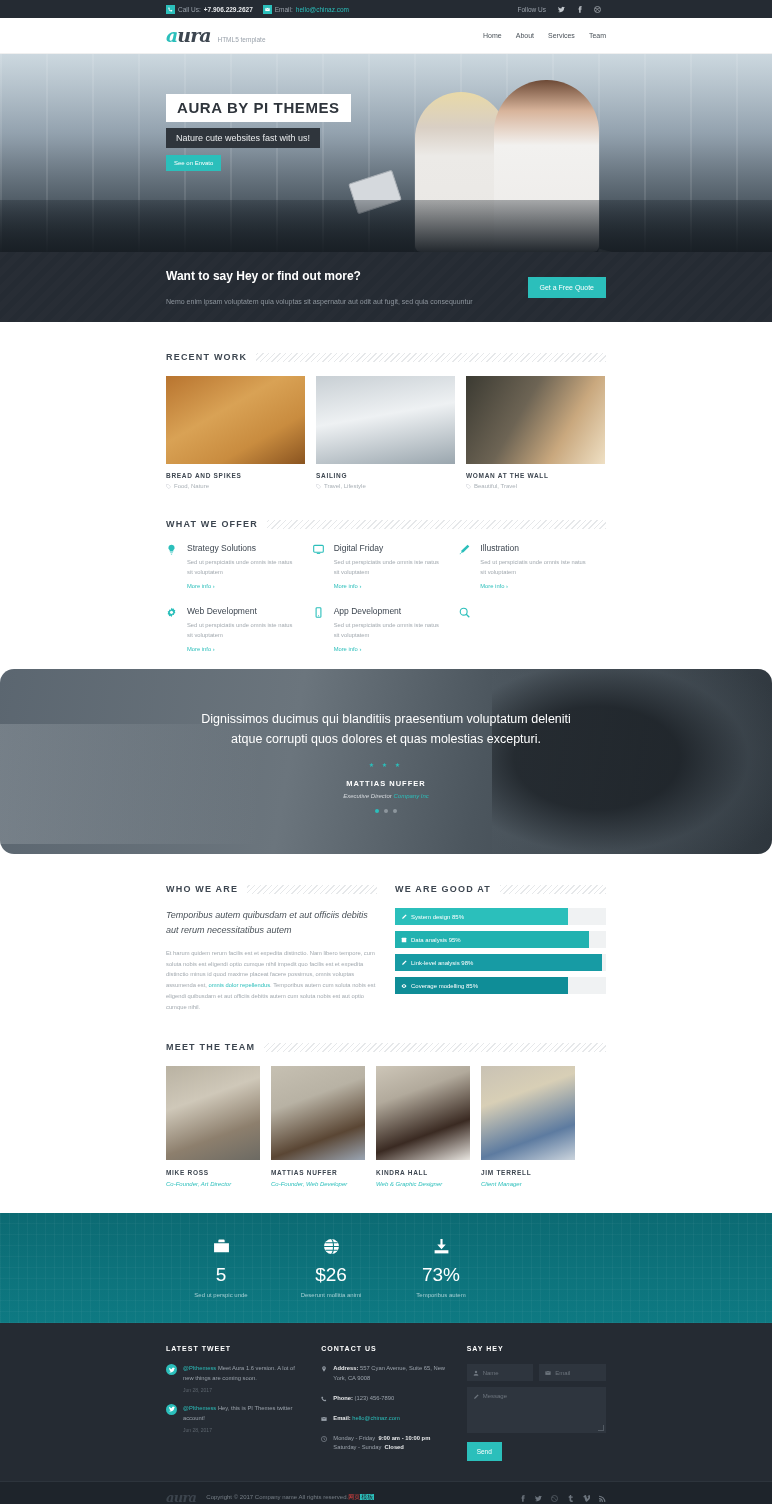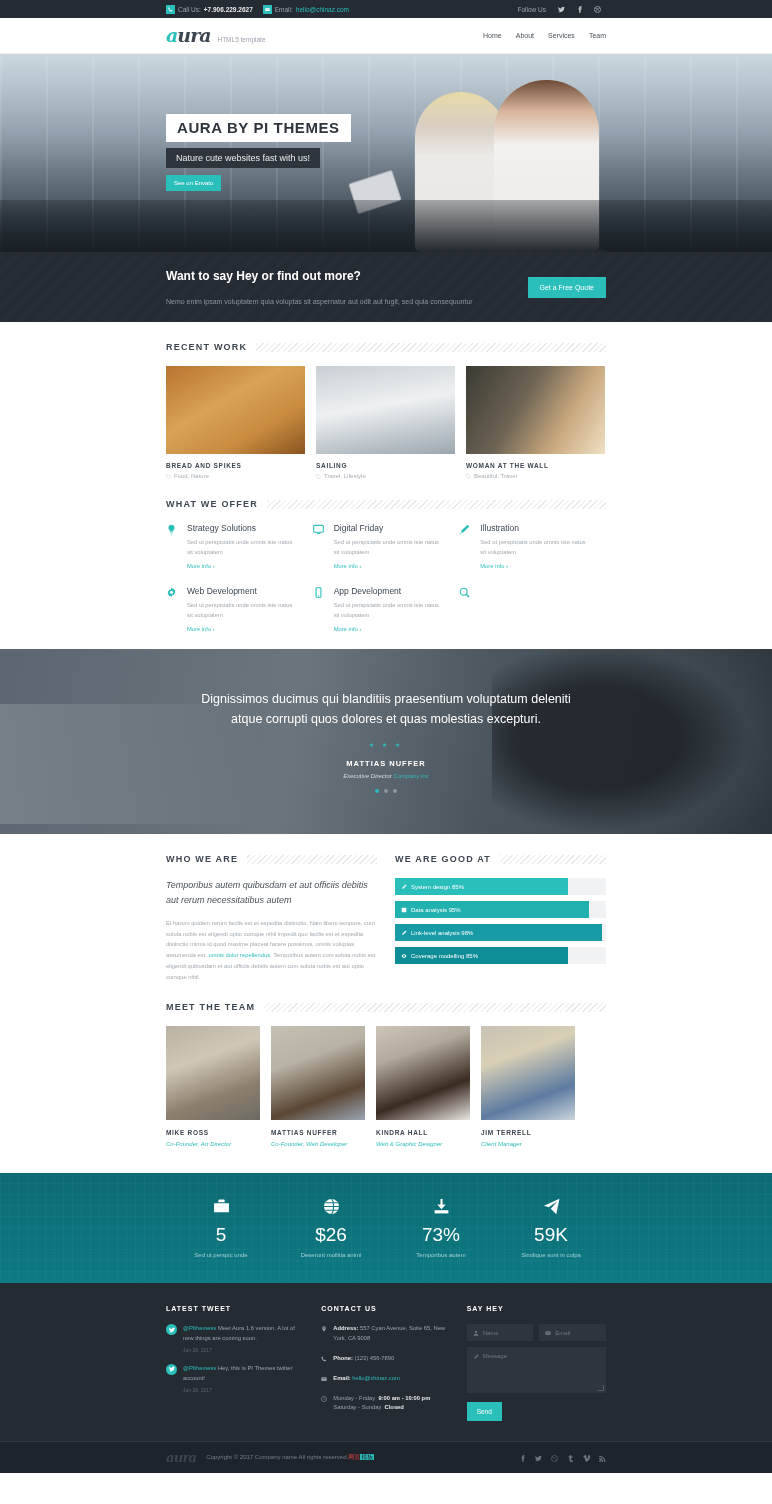--- a/index.html
+++ b/index.html
@@ -84,21 +84,21 @@
     background: linear-gradient(180deg,#e8d9a8 0%, #d9cfc4 22%, #eceae7 40%, #e9e7e4 100%);
     border-radius: 46px 46px 6px 6px; }
   .p-man { left: 494px; width: 105px; height: 172px;
     background: linear-gradient(180deg,#6d4a36 0%, #d8b49b 18%, #f2f1ef 38%, #eceae8 100%);
     border-radius: 52px 52px 6px 6px; }
   .tablet {
     position: absolute; background: #d5d9dd; border: 1px solid #aab0b6; border-radius: 2px;
   }
   .t1 { left: 352px; top: 122px; width: 46px; height: 32px; transform: rotate(-18deg); }
   .t2 { left: 594px; top: 200px; width: 48px; height: 34px; transform: rotate(14deg); }
-  .hero-content { position: absolute; left: 50%; margin-left: -220px; top: 60px; }
+  .hero-content { position: absolute; left: 50%; margin-left: -220px; top: 40px; }
   .hero-title {
     display: inline-block; background: #ffffff; color: #2f353c;
     font-size: 15px; font-weight: bold; letter-spacing: .6px;
     padding: 5px 11px 6px 11px;
   }
   .hero-sub {
     display: inline-block; background: #2f353c; color: #e9ebed;
     font-size: 9px; padding: 5px 10px; margin-top: 6px;
   }
   .hero-btn {
@@ -117,21 +117,21 @@
   }
   .cta .wrap { display: flex; align-items: center; justify-content: space-between; position: relative; z-index: 2; }
   .cta h3 { color: #fff; font-size: 12px; font-weight: bold; margin-bottom: 15px; }
   .cta p { color: #8d959d; font-size: 7px; }
   .cta-btn {
     background: #2bbfbb; color: #fff; font-size: 7px; padding: 7px 12px; text-decoration: none;
     display: inline-block;
   }
 
   
-  .sec { padding-top: 20px; }
+  .sec { padding-top: 30px; }
   .sec-head { display: flex; align-items: center; gap: 9px; margin-bottom: 14px; }
   .sec-head h2 {
     font-size: 9px; font-weight: bold; letter-spacing: 1.2px; color: #3d4650;
     white-space: nowrap;
   }
   .sec-head .rule {
     flex: 1; height: 9px;
     background: repeating-linear-gradient(-45deg,#e6e8ea 0 1px,#ffffff 1px 4px);
   }
 
@@ -154,21 +154,21 @@
   .srv-ico { width: 13px; flex: 0 0 13px; padding-top: 1px; }
   .srv-ico svg { width: 11px; height: 11px; fill: #2bbfbb; }
   .srv-body h4 { font-size: 8.5px; font-weight: normal; color: #3d4650; margin-bottom: 5px; }
   .srv-body p { font-size: 5.8px; color: #a2a9af; line-height: 1.65; }
   .srv-more { font-size: 5.8px; color: #2bbfbb; text-decoration: none; display: inline-block; margin-top: 6px; }
 
   
   .testi {
     height: 185px; position: relative; overflow: hidden;
     background: linear-gradient(100deg,#5b6670 0%,#6b757d 38%,#4c565e 62%,#2e363d 100%);
-    display: flex; align-items: center; justify-content: center;
+    display: flex; align-items: center; justify-content: center; border-radius: 14px;
   }
   .testi::before {
     content:""; position:absolute; right:-20px; top:-10px; width: 300px; height: 220px;
     background: radial-gradient(ellipse at 35% 45%, rgba(25,30,35,.75) 0 30%, rgba(80,90,98,.25) 55%, rgba(255,255,255,0) 75%);
   }
   .testi::after {
     content:""; position:absolute; left: -40px; bottom: 10px; width: 300px; height: 120px;
     background: linear-gradient(90deg, rgba(210,216,220,.25), rgba(255,255,255,0));
   }
   .testi-box { position: relative; z-index: 3; text-align: center; width: 400px; }
@@ -635,29 +635,20 @@
     </div>
     <div class="stat">
       <div class="stat-ico">
         <svg viewBox="0 0 16 16">
             <path d="M7 1h2v5h3l-4 4.5L4 6h3z"></path>
             <path d="M1.5 11.5h13v3h-13z"></path>
           </svg>
       </div>
       <div class="stat-num">73%</div>
       <div class="stat-cap">Temporibus autem</div>
-    </div>
-    <div class="stat">
-      <div class="stat-ico">
-        <svg viewBox="0 0 16 16">
-            <path d="M15.5.6L.8 7.2l4.6 1.6L13.6 3 7.3 10l5.2 5.4z"></path>
-          </svg>
-      </div>
-      <div class="stat-num">59K</div>
-      <div class="stat-cap">Similique sunt in culpa</div>
     </div>
   </div>
 </div>
 
 <div class="footer">
   <div class="wrap">
 
     <div class="f-col tweet">
       <div class="f-title">LATEST TWEET</div>
       <div class="tw-item">

